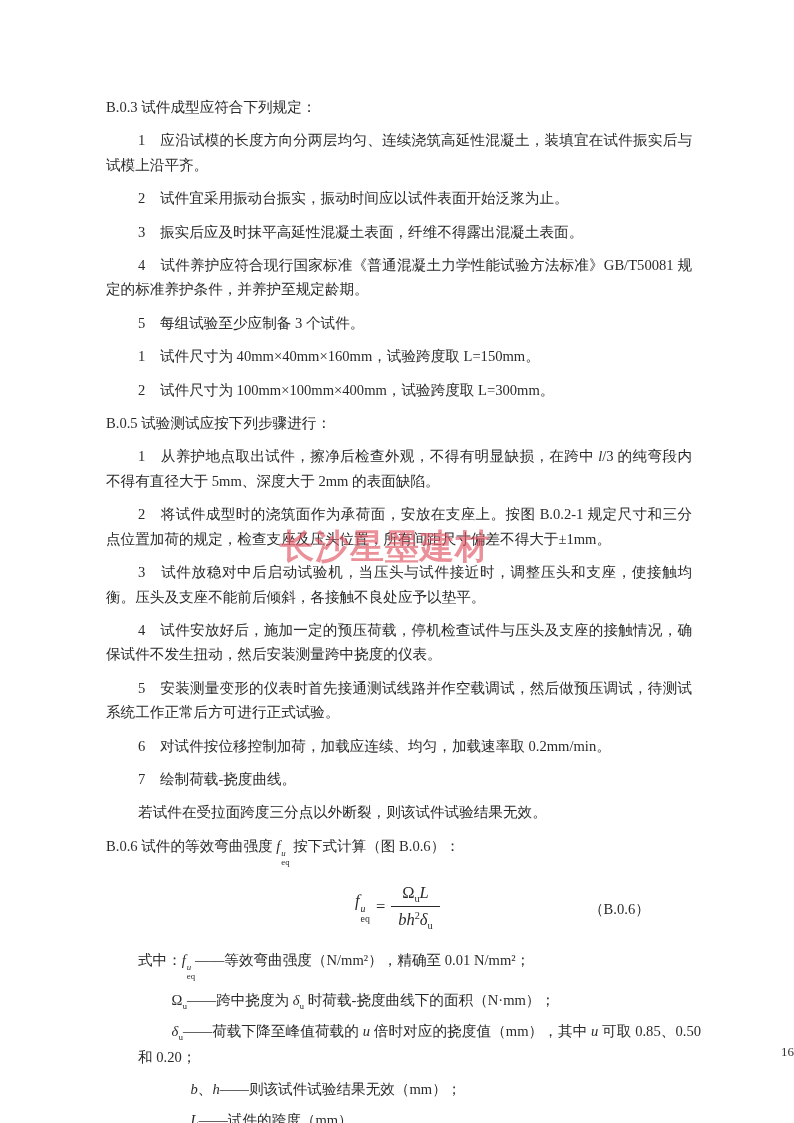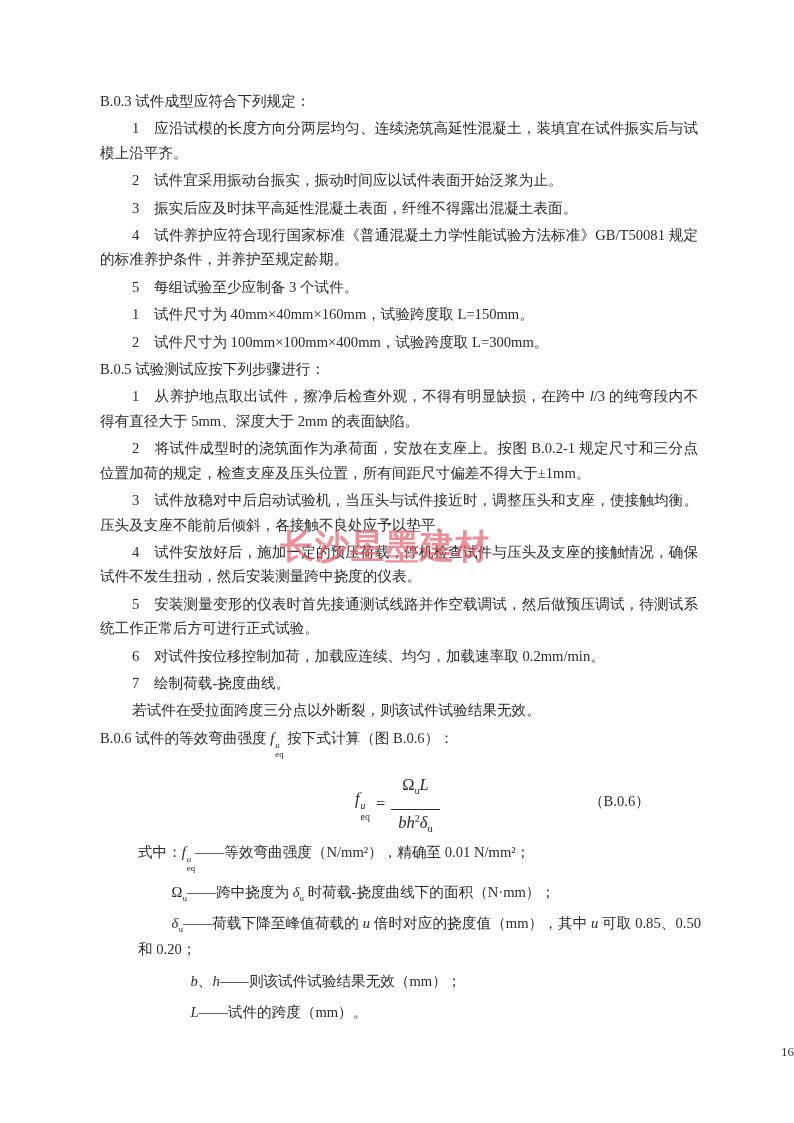--- a/index.html
+++ b/index.html
@@ -4,33 +4,33 @@
 <style>
   html,body{margin:0;padding:0;}
   body{
     width:794px;height:1123px;background:#ffffff;position:relative;overflow:hidden;
     font-family:"Liberation Serif","DejaVu Serif",serif;color:#2a2a2a;
   }
   .doc{
     position:absolute;left:97px;top:86px;width:604px;
     font-size:14.6px;line-height:24.4px;text-align:justify;
   }
-  .doc p{margin:3px;}
+  .doc p{margin:9px;}
   .num-item,.note{text-indent:2.2em;}
   sub,sup{font-size:0.62em;line-height:0;}
   .it{font-style:italic;}
   .feq{white-space:nowrap;}
   .feq .stack{
     display:inline-flex;flex-direction:column;align-items:flex-start;
     font-size:0.6em;line-height:1.05;vertical-align:-0.55em;margin-left:1px;
   }
   .formula-row{position:relative;height:62px;margin:10px 0 8px;}
   .formula{position:absolute;left:258px;top:4px;display:flex;align-items:center;font-size:16.5px;}
   .eq-sign{margin:0 2px 0 6px;}
-  .frac{display:inline-flex;flex-direction:column;align-items:center;margin-left:4px;gap:11px;}
+  .frac{display:inline-flex;flex-direction:column;align-items:center;margin-left:4px;}
   .frac .num{padding:0 7px 1px;}
   .frac .den{border-top:1.2px solid #2a2a2a;padding:1px 7px 0;}
   .formula-label{position:absolute;left:492px;top:20px;font-size:14.6px;}
   .where{margin-top:4px;margin-left:41px;}
   .where p{margin:0 0 5.5px;line-height:26px;}
   .sym-indent{text-indent:2.3em;}
   .var-indent{text-indent:3.6em;}
   .watermark{
     position:absolute;left:280px;top:528px;z-index:5;
     font-family:"Liberation Sans","DejaVu Sans",sans-serif;

